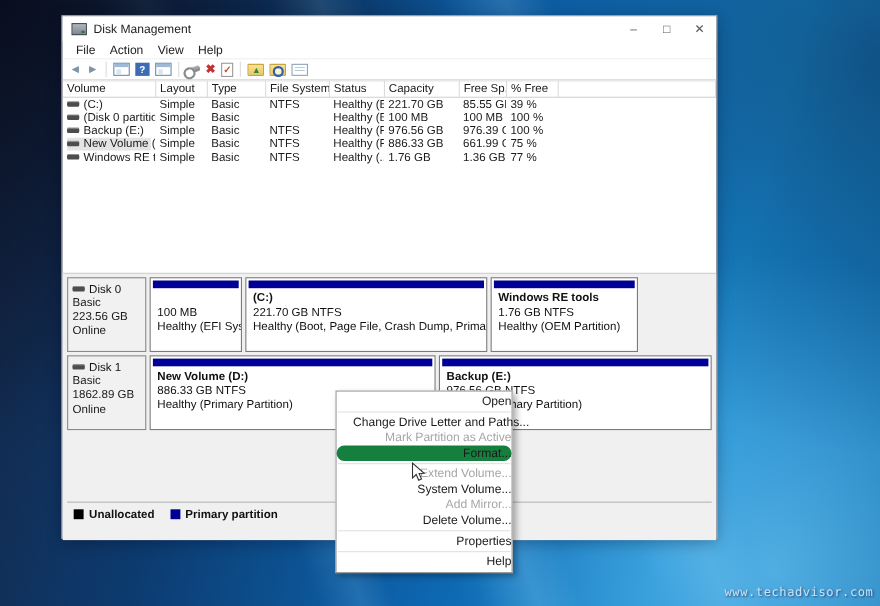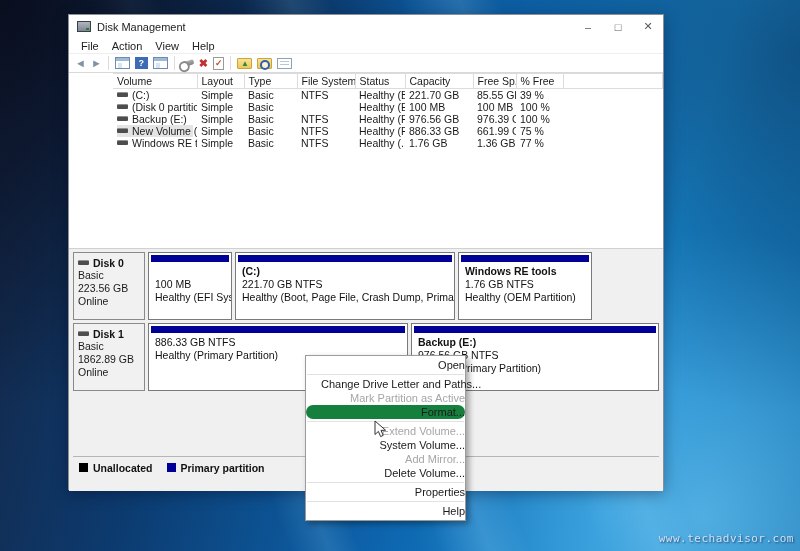--- a/index.html
+++ b/index.html
@@ -13,21 +13,21 @@
       radial-gradient(circle at 100% 10%, rgba(10,28,58,0.45), transparent 38%),
       radial-gradient(circle at 88% 94%, rgba(130,215,255,0.55), transparent 33%),
       linear-gradient(70deg, transparent 29%, rgba(160,220,255,0.15) 33%, transparent 36%),
       linear-gradient(70deg, transparent 44%, rgba(160,220,255,0.20) 49%, transparent 53%),
       linear-gradient(70deg, transparent 60%, rgba(170,225,255,0.17) 66%, transparent 70%),
       linear-gradient(105deg, #16233f 0%, #0c3b70 28%, #0d64ad 55%, #1787cd 78%, #1170b0 100%);
   }
 
   
   .window {
-    position:absolute; left:68px; top:14px; width:596px; height:476px;
+    position:absolute; left:56px; top:14px; width:596px; height:476px;
     background:#fff; border:1px solid #8a8f98; font-size:11px; color:#111;
     box-shadow:0 4px 14px rgba(0,0,30,0.35);
   }
   .titlebar { height:23px; display:flex; align-items:center; padding-left:8px; background:#fff; }
   .title-icon { width:14px; height:11px; margin-right:6px; border:1px solid #3a3f46; background:linear-gradient(#aeb6c0,#7d8692); position:relative; }
   .title-icon::after { content:""; position:absolute; right:1px; bottom:1px; width:3px; height:2px; background:#2c7a2c; }
   .title-text { font-size:11px; color:#222; }
   .win-controls { margin-left:auto; display:flex; height:100%; }
   .win-btn { width:30px; height:100%; display:flex; align-items:center; justify-content:center; color:#5a5a5a; font-size:11px; }
 
@@ -48,36 +48,36 @@
   .check-doc { width:11px; height:13px; background:#fff; border:1px solid #9a9a9a; position:relative; }
   .check-doc span { position:absolute; left:1px; top:0px; color:#cc4a1f; font-size:9px; font-weight:bold; line-height:11px; }
   .folder { width:15px; height:11px; background:linear-gradient(#fbe394,#edc75a); border:1px solid #c9a53e; border-radius:1px; position:relative; }
   .folder.up span { position:absolute; left:3px; top:-1px; color:#2d8a3e; font-size:8px; line-height:11px; }
   .folder.find::after { content:""; position:absolute; right:1px; top:1px; width:6px; height:6px; border:2px solid #2f5fa8; border-radius:50%; background:rgba(255,255,255,0.7); }
   .fields-box { width:15px; height:11px; background:#fff; border:1px solid #8fa3b8; position:relative; }
   .fields-box::before { content:""; position:absolute; left:2px; top:2px; right:2px; height:6px;
       background:repeating-linear-gradient(#b9c6d4 0 1px, transparent 1px 3px); }
 
   
-  .volume-panel { height:175px; overflow:hidden;padding-left:44px; }
+  .volume-panel { height:175px; overflow:hidden; }
   table { border-collapse:collapse; width:100%; table-layout:fixed; }
   col.c0{width:84px} col.c1{width:47px} col.c2{width:53px} col.c3{width:58px}
   col.c4{width:50px} col.c5{width:68px} col.c6{width:43px} col.c7{width:47px} col.c8{width:auto}
   th { font-weight:normal; text-align:left; font-size:10.5px; color:#1a1a1a;
        border:1px solid #dcdcdc; border-left:none; padding:1px 4px; height:14px; white-space:nowrap; overflow:hidden; }
   td { font-size:10.5px; padding:0 4px; height:12px; line-height:12px; white-space:nowrap; overflow:hidden; color:#1a1a1a; }
   .vol-cell { display:flex; align-items:center; gap:4px; }
   .drive-ic { flex:0 0 auto; width:11px; height:4px; background:#4d4d4d; border-radius:1px; box-shadow:0 -1px 0 #8f8f8f; }
   .sel { background:#e4e4e4; }
 
   
   .graphic-panel { position:relative; height:243px; background:#f0f0f0; border-top:1px solid #d0d0d0; padding-top:3px; }
   .disk-row { display:flex; margin:0 4px 3px 4px; height:68px; }
   .disk-label { width:72px; flex:0 0 auto; border:1px solid #8a8a8a; background:#f1f1f1; padding:3px 0 0 4px; }
-  .disk-name { display:flex; align-items:center; gap:4px; font-weight:bold; font-size:10.5px; height:13px; }
+  .disk-name { display:flex; align-items:center; gap:4px; font-weight:normal; font-size:10.5px; height:13px; }
   .disk-line { font-size:10.5px; line-height:13px; color:#1a1a1a; }
   .parts { flex:1; display:flex; gap:3px; margin-left:3px; }
   .part { border:1px solid #7a7a7a; background:#fff; padding:2px; overflow:hidden; }
   .pbar { height:7px; background:#000096; margin-bottom:3px; }
   .ptitle { font-weight:bold; font-size:10.5px; line-height:13px; height:13px; padding-left:4px; white-space:nowrap; }
   .pline { font-size:10.5px; line-height:13px; height:13px; padding-left:4px; white-space:nowrap; }
   .d0a{width:84px; flex:0 0 auto;} .d0b{width:220px; flex:0 0 auto;} .d0c{width:134px; flex:0 0 auto;}
   .d1a{width:260px; flex:0 0 auto;} .d1b{flex:1;}
   .legend { position:absolute; left:4px; right:4px; bottom:13px; height:22px; border-top:1px solid #b5b5b5;
             display:flex; align-items:center; gap:14px; padding-left:6px; background:#f0f0f0; }
@@ -294,20 +294,21 @@
             <span class="drive-ic"></span>
             <span>Disk 1</span>
           </div>
         <div class="disk-line">Basic</div>
         <div class="disk-line">1862.89 GB</div>
         <div class="disk-line">Online</div>
       </div>
       <div class="parts">
         <div class="part d1a">
           <div class="pbar"></div>
+          <div class="ptitle">New Volume  (D:)</div>
           <div class="pline">886.33 GB NTFS</div>
           <div class="pline">Healthy (Primary Partition)</div>
         </div>
         <div class="part d1b">
           <div class="pbar"></div>
           <div class="ptitle">Backup  (E:)</div>
           <div class="pline">976.56 GB NTFS</div>
           <div class="pline">Healthy (Primary Partition)</div>
         </div>
       </div>

